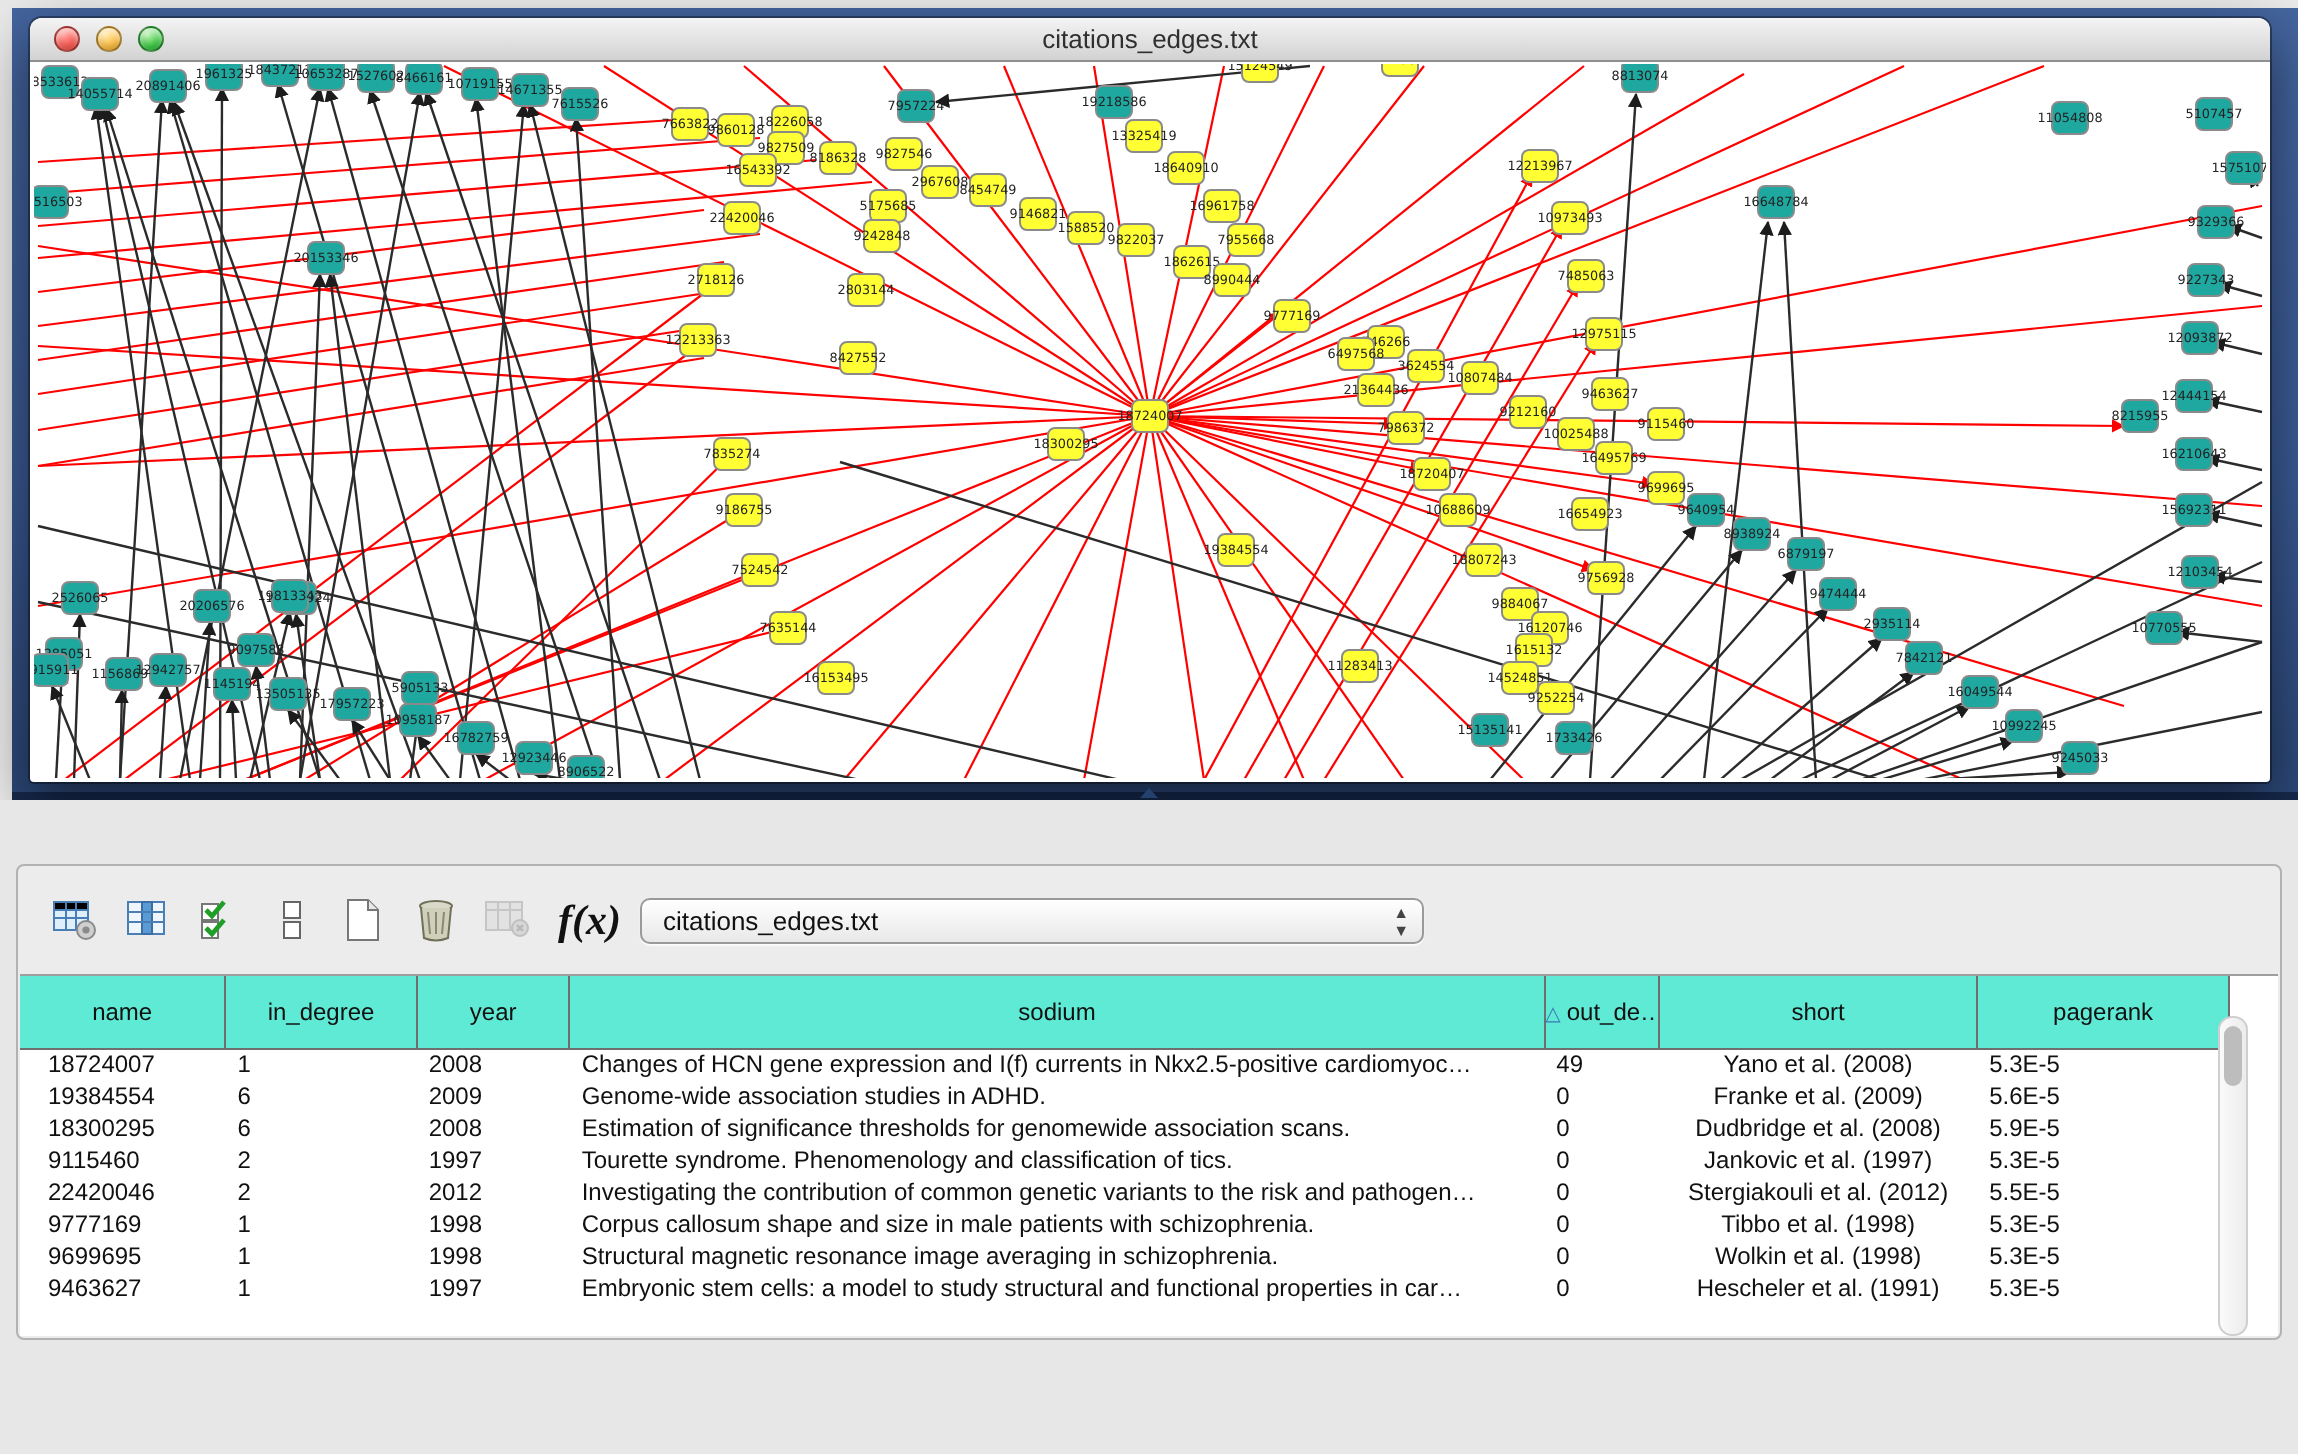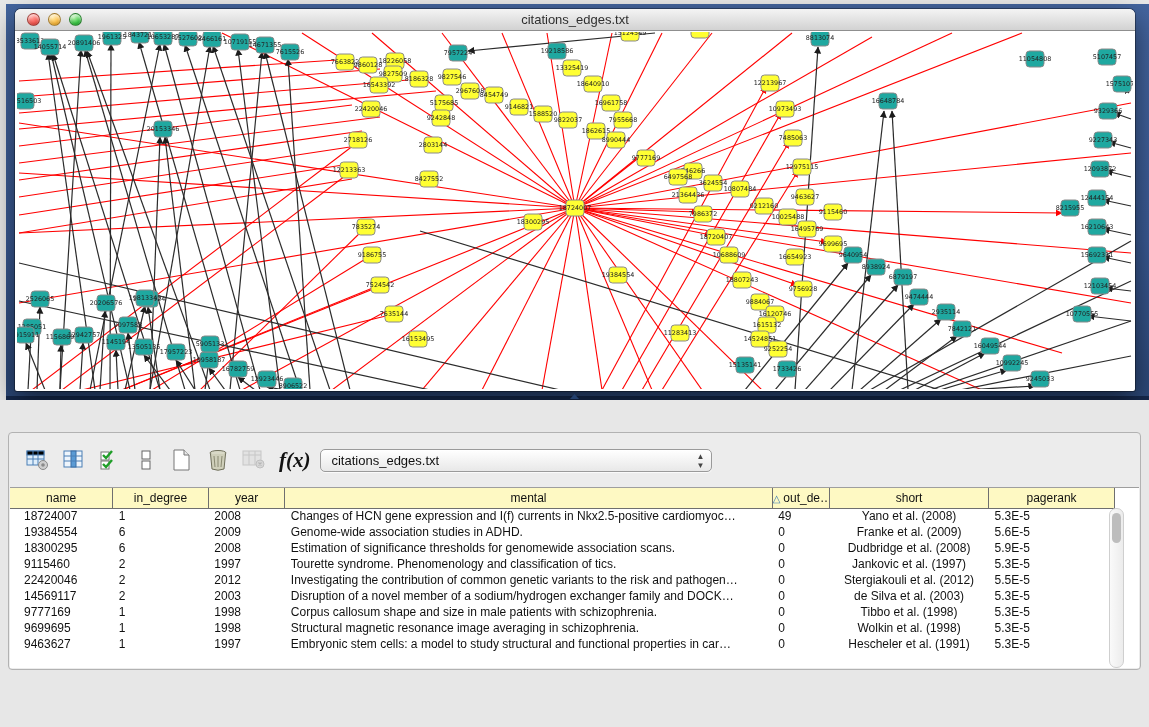--- a/index.html
+++ b/index.html
@@ -58,21 +58,21 @@
   .dropdown { position:relative; width:392px; height:23px; border:1px solid #9a9a9a; border-radius:5px;
     background:linear-gradient(#ffffff,#e8e8e8); display:flex; align-items:center;
     padding:0 22px 0 10px; font-size:13px; color:#111; cursor:pointer;
     box-shadow:0 1px 1px rgba(255,255,255,.8), inset 0 1px 0 #fff; }
   .dd-arrows { position:absolute; right:7px; top:2px; font-size:8px; color:#444; line-height:9px; text-align:center; }
 
   
   .grid-wrap { position:absolute; left:1px; right:1px; top:54px; bottom:1px; background:#fff;
     border-top:1px solid #9e9e9e; overflow:hidden; }
   table.grid { border-collapse:collapse; table-layout:fixed; width:1105px; font-size:12px; color:#111; }
-  table.grid th { height:20px; background:#fef9c3; border:1px solid #6f6f6f; border-top:none;
+  table.grid th { height:36px; background:#5eead4; border:1px solid #6f6f6f; border-top:none;
     font-weight:normal; font-size:12px; text-align:center; overflow:hidden; white-space:nowrap; }
   table.grid th:first-child { border-left:none; }
   table.grid td { height:16px; padding:0 6px; white-space:nowrap; overflow:hidden; text-overflow:ellipsis; }
   table.grid td.c-name { padding-left:14px; }
   table.grid td.c-short { text-align:center;margin-top:26px; }
   .sort-tri { color:#3a7bb5; font-size:10px; margin-right:3px; }
 
   .vscroll { position:absolute; right:16px; top:75px; width:15px; height:160px;
     background:linear-gradient(90deg,#fafafa,#ececec); border:1px solid #cfcfcf; border-radius:7px; }
   .vthumb { position:absolute; left:2px; top:4px; width:9px; height:30px; background:#bdbdbd; border-radius:5px; }
@@ -793,21 +793,21 @@
             <col style="width: 484px;">
             <col style="width: 57px;">
             <col style="width: 158px;">
             <col style="width: 125px;">
           </colgroup>
         <thead>
             <tr id="grid-head">
               <th>name</th>
               <th>in_degree</th>
               <th>year</th>
-              <th>mental</th>
+              <th>sodium</th>
               <th><span class="sort-tri">△</span>out_de…</th>
               <th>short</th>
               <th>pagerank</th>
             </tr>
           </thead>
         <tbody id="grid-body">
             <tr>
               <td class="c-name">18724007</td>
               <td class="c-in">1</td>
               <td class="c-year">2008</td>
@@ -846,29 +846,20 @@
             <tr>
               <td class="c-name">22420046</td>
               <td class="c-in">2</td>
               <td class="c-year">2012</td>
               <td class="c-title">Investigating the contribution of common genetic variants to the risk and pathogen…</td>
               <td class="c-out">0</td>
               <td class="c-short">Stergiakouli et al. (2012)</td>
               <td class="c-pagerank">5.5E-5</td>
             </tr>
             <tr>
-              <td class="c-name">14569117</td>
-              <td class="c-in">2</td>
-              <td class="c-year">2003</td>
-              <td class="c-title">Disruption of a novel member of a sodium/hydrogen exchanger family and DOCK…</td>
-              <td class="c-out">0</td>
-              <td class="c-short">de Silva et al. (2003)</td>
-              <td class="c-pagerank">5.3E-5</td>
-            </tr>
-            <tr>
               <td class="c-name">9777169</td>
               <td class="c-in">1</td>
               <td class="c-year">1998</td>
               <td class="c-title">Corpus callosum shape and size in male patients with schizophrenia.</td>
               <td class="c-out">0</td>
               <td class="c-short">Tibbo et al. (1998)</td>
               <td class="c-pagerank">5.3E-5</td>
             </tr>
             <tr>
               <td class="c-name">9699695</td>

